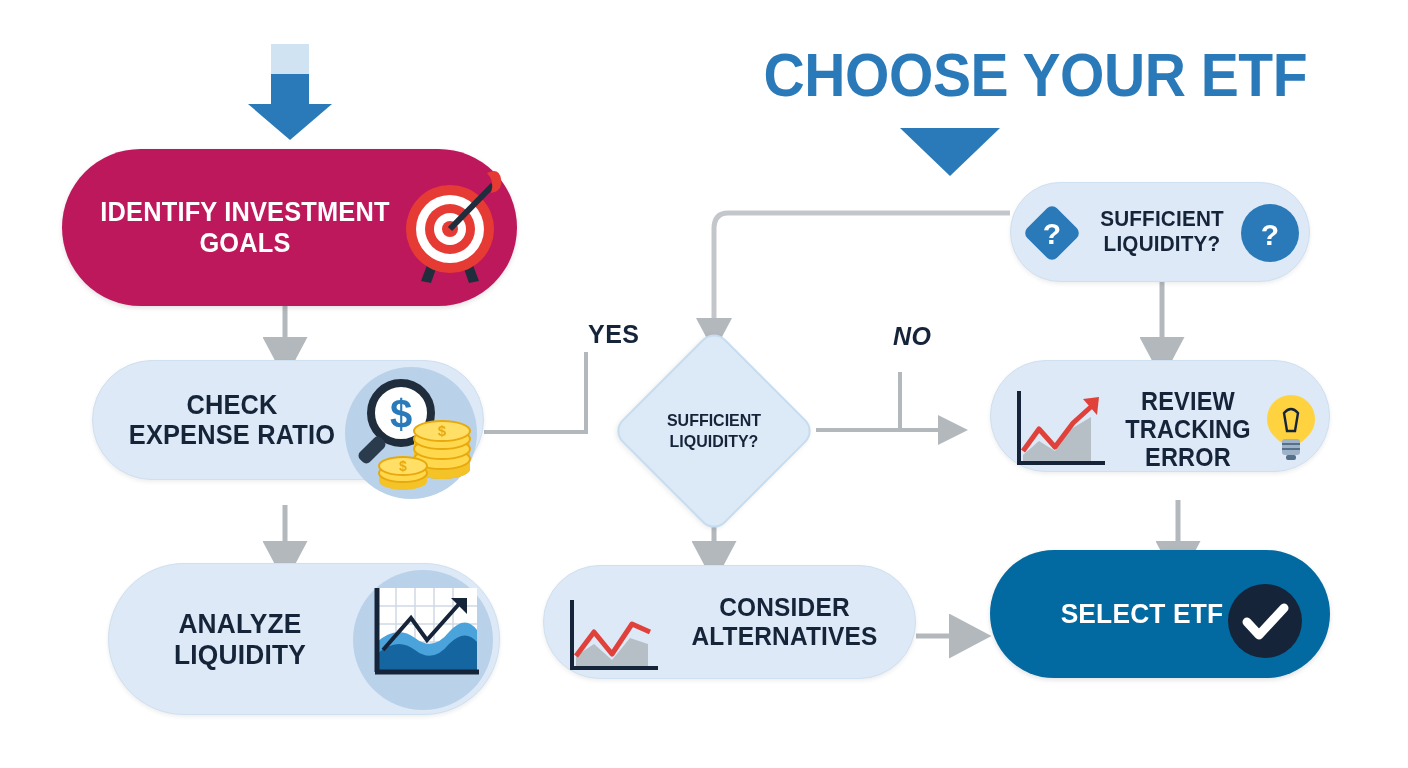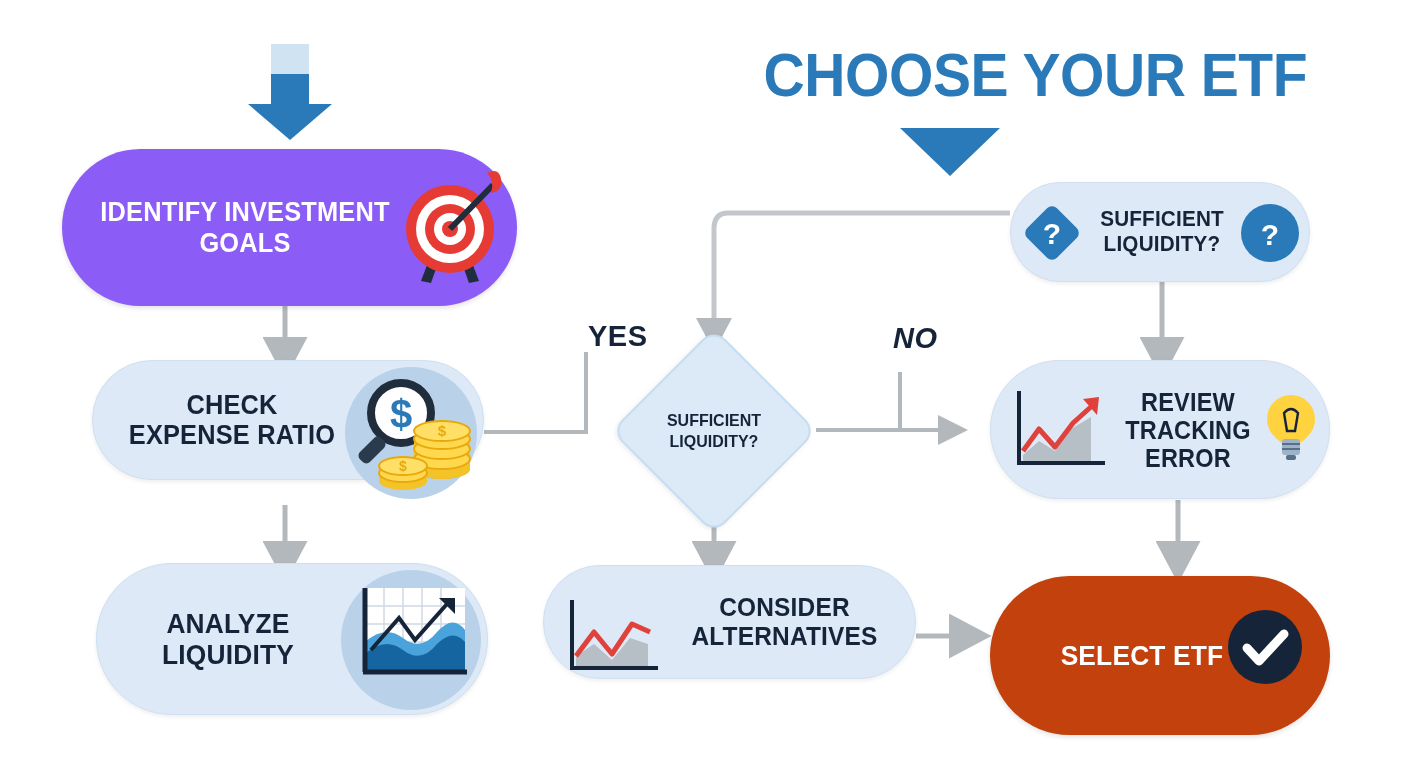--- a/index.html
+++ b/index.html
@@ -28,21 +28,21 @@
   }
 
   
   .pill {
     position: absolute;
     display: flex;
     align-items: center;
     border-radius: 999px;
   }
   .pill-dark {
-    background: #8b5cf6;
+    background: #be185d;
     color: #ffffff;
     box-shadow: 0 2px 5px rgba(0,0,0,0.12);
   }
   .pill-light {
     background: #dde9f6;
     color: #16243a;
     border: 1px solid #cfe0f0;
     box-shadow: 0 2px 4px rgba(0,0,0,0.07);
   }
   .node-label {
@@ -78,21 +78,21 @@
     font-weight: 700; font-size: 17px; line-height: 1.25;
     color: #16243a; text-align: center; white-space: pre-line;
     font-family: "Liberation Sans Narrow", "Liberation Sans", sans-serif;
     transform: scaleX(0.94);
   }
 
   
   .branch-label {
     position: absolute;
     font-weight: 700;
-    font-size: 29px;
+    font-size: 25px;
     color: #16243a;
     font-family: "Liberation Sans Narrow", "Liberation Sans", sans-serif;
     letter-spacing: 0.5px;
   }
   svg.conn { position: absolute; left: 0; top: 0; width: 1408px; height: 768px; pointer-events: none; }
 </style>
 </head>
 <body>
 
 <div id="canvas">
@@ -202,21 +202,21 @@
       <g>
         <rect x="30" y="94" width="48" height="14" fill="#f3c327"></rect>
         <ellipse cx="54" cy="108" rx="24" ry="9" fill="#f3c327"></ellipse>
         <ellipse cx="54" cy="100" rx="24" ry="9" fill="#ffd84d" stroke="#e8a90e" stroke-width="2"></ellipse>
         <ellipse cx="54" cy="93" rx="24" ry="9" fill="#ffdf66" stroke="#e8a90e" stroke-width="2"></ellipse>
         <text x="54" y="98" font-size="14" font-weight="700" text-anchor="middle" fill="#e8a90e" font-family="'Liberation Sans',sans-serif">$</text>
       </g>
     </svg>
   </div>
 
-  <div class="pill pill-light" style="left:96px; top:563px; width:392px; height:152px;">
+  <div class="pill pill-light" style="left:108px; top:563px; width:392px; height:152px;">
     <div class="icon-disc" style="right:6px; top:6px; width:140px; height:140px;"></div>
     <div class="node-label" style="font-size:28px; width:250px; margin-left:6px;">ANALYZE
 LIQUIDITY</div>
     <svg width="120" height="110" viewBox="0 0 120 110" style="position:absolute; right:16px; top:20px;">
       <rect x="14" y="4" width="100" height="82" fill="#ffffff"></rect>
       <g stroke="#cfd9e4" stroke-width="1.5">
         <line x1="33" y1="4" x2="33" y2="86"></line>
           <line x1="52" y1="4" x2="52" y2="86"></line>
         <line x1="71" y1="4" x2="71" y2="86"></line>
           <line x1="90" y1="4" x2="90" y2="86"></line>
@@ -246,21 +246,21 @@
       <text x="31" y="43" font-size="30" font-weight="700" text-anchor="middle" fill="#ffffff" font-family="'Liberation Sans',sans-serif">?</text>
     </svg>
   </div>
 
   <div class="diamond-wrap" style="left:641px; top:358px; width:146px; height:146px;">
     <div class="diamond-shape"></div>
     <div class="diamond-text">SUFFICIENT
 LIQUIDITY?</div>
   </div>
 
-  <div class="pill pill-light" style="left:990px; top:360px; width:340px; height:139px;">
+  <div class="pill pill-light" style="left:990px; top:360px; width:340px; height:112px;align-items:flex-end;">
     <svg width="106" height="92" viewBox="0 0 106 92" style="position:absolute; left:14px; top:24px;">
       <path d="M18 70 L34 56 L50 66 L66 44 L86 32 L86 76 L18 76 Z" fill="#b6bec6"></path>
       <polyline points="18,66 34,44 50,62 68,38 88,20" fill="none" stroke="#e0413a" stroke-width="5" stroke-linejoin="round"></polyline>
       <polygon points="78,14 94,12 92,30" fill="#e0413a"></polygon>
       <line x1="14" y1="6" x2="14" y2="78" stroke="#16243a" stroke-width="4"></line>
       <line x1="12" y1="78" x2="100" y2="78" stroke="#16243a" stroke-width="4"></line>
     </svg>
     <div class="node-label" style="font-size:25px; width:150px; margin-left:122px;">REVIEW
 TRACKING
 ERROR</div>
@@ -279,21 +279,21 @@
     <svg width="106" height="86" viewBox="0 0 106 86" style="position:absolute; left:14px; top:28px;">
       <path d="M18 62 L36 50 L54 66 L72 44 L90 50 L90 72 L18 72 Z" fill="#b6bec6"></path>
       <polyline points="18,62 36,38 54,60 74,30 92,38" fill="none" stroke="#e0413a" stroke-width="5" stroke-linejoin="round"></polyline>
       <line x1="14" y1="6" x2="14" y2="74" stroke="#16243a" stroke-width="4"></line>
       <line x1="12" y1="74" x2="100" y2="74" stroke="#16243a" stroke-width="4"></line>
     </svg>
     <div class="node-label" style="font-size:26px; width:225px; margin-left:128px;">CONSIDER
 ALTERNATIVES</div>
   </div>
 
-  <div class="pill pill-dark" style="left:990px; top:576px; width:340px; height:159px; background:#c2410c;">
+  <div class="pill pill-dark" style="left:990px; top:550px; width:340px; height:128px; background:#0369a1;">
     <div class="node-label" style="font-size:28px; width:200px; margin-left:52px;">SELECT ETF</div>
     <svg width="78" height="78" viewBox="0 0 78 78" style="position:absolute; right:26px; top:32px;">
       <circle cx="39" cy="39" r="37" fill="#16243a"></circle>
       <polyline points="21,40 33,53 58,26" fill="none" stroke="#ffffff" stroke-width="9" stroke-linecap="round" stroke-linejoin="round"></polyline>
     </svg>
   </div>
 
 </div>
 
 </body></html>

